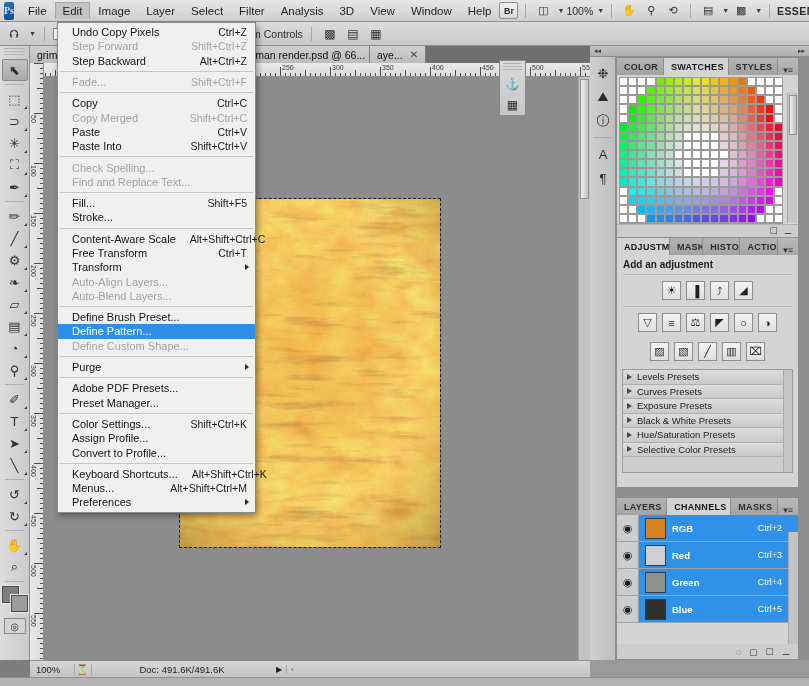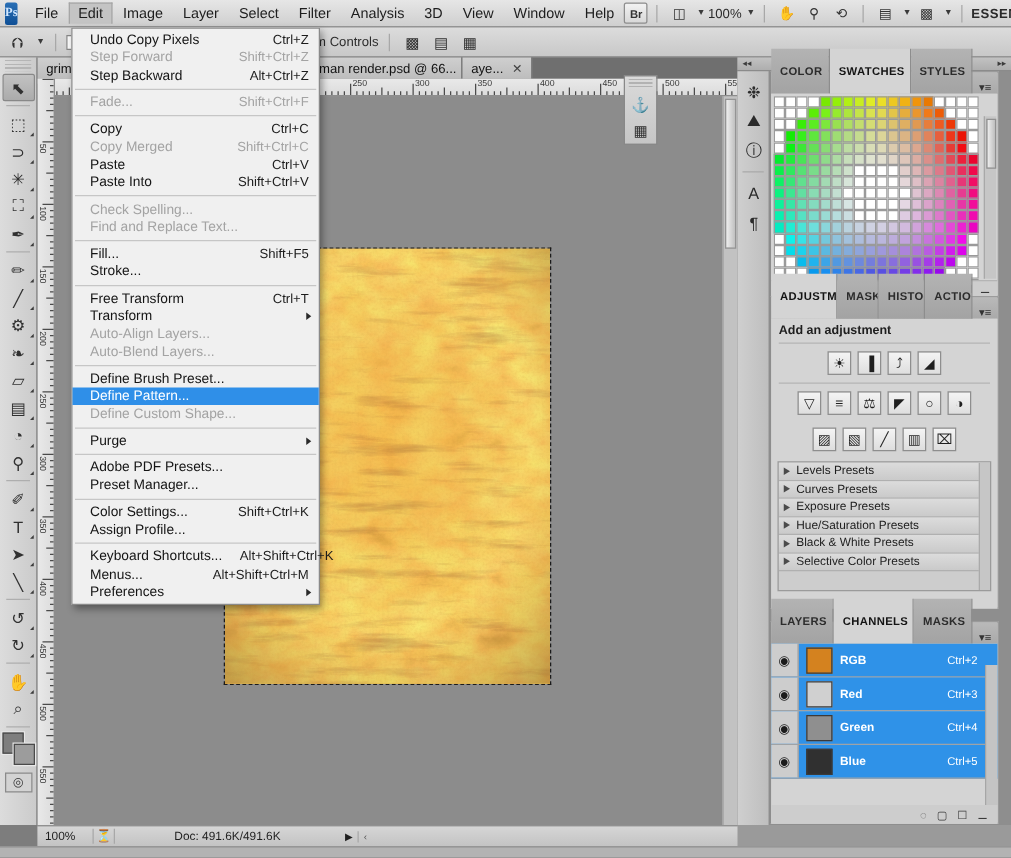--- a/index.html
+++ b/index.html
@@ -112,21 +112,21 @@
   .dock{position:absolute;top:46px;left:590px;width:219px;height:614px;background:#8e8e8e;}
   .dockbar{height:11px;background:linear-gradient(to bottom,#c2c2c2,#aeaeae);border-bottom:1px solid #8b8b8b;
      display:flex;align-items:center;justify-content:space-between;padding:0 4px;font-size:7px;color:#3c3c3c;}
   .iconrail{position:absolute;top:11px;left:0;width:26px;bottom:0;
      background:linear-gradient(to right,#cfcfcf,#bebebe);border-right:1px solid #8d8d8d;padding-top:4px;}
   .rail-i{width:26px;height:24px;display:flex;align-items:center;justify-content:center;font-size:13px;color:#2b2b2b;}
   .railsep{height:1px;background:#a9a9a9;margin:4px 4px;}
 
   .panel{position:absolute;left:26px;width:183px;background:#d4d4d4;border:1px solid #8d8d8d;}
   .ptabs{display:flex;height:17px;background:linear-gradient(to bottom,#b9b9b9,#a9a9a9);align-items:flex-end;}
-  .ptab{height:17px;padding:18px 7px;display:flex;align-items:center;font-size:9px;font-weight:bold;
+  .ptab{height:17px;padding:8px 7px;display:flex;align-items:center;font-size:9px;font-weight:bold;
      color:#2c2c2c;letter-spacing:.3px;background:linear-gradient(to bottom,#b3b3b3,#a3a3a3);
      border-right:1px solid #8d8d8d;white-space:nowrap;overflow:hidden;}
   .ptab.on{background:#d4d4d4;color:#141414;}
   .pmenu{margin-left:auto;padding:0 5px;font-size:9px;color:#333;display:flex;align-items:center;}
   .pbody{background:#d4d4d4;}
   .ptitle{font-size:10px;font-weight:bold;color:#1e1e1e;padding:4px 6px 3px 6px;}
   .hr{height:1px;background:#b4b4b4;margin:1px 6px;}
 
   .swgrid{display:grid;grid-template-columns:repeat(18,1fr);gap:0;padding:2px;background:#d4d4d4;}
   .sw{width:100%;aspect-ratio:1/1;border:1px solid #9a9a9a;}
@@ -644,20 +644,24 @@
         <div class="dsep"></div>
         <div class="ditem">
           <span class="lbl">Fill...</span>
           <span class="key">Shift+F5</span>
         </div>
         <div class="ditem">
           <span class="lbl">Stroke...</span>
         </div>
         <div class="dsep"></div>
         <div class="ditem">
+          <span class="lbl">Content-Aware Scale</span>
+          <span class="key">Alt+Shift+Ctrl+C</span>
+        </div>
+        <div class="ditem">
           <span class="lbl">Free Transform</span>
           <span class="key">Ctrl+T</span>
         </div>
         <div class="ditem">
           <span class="lbl">Transform</span>
           <span class="arrow"></span>
         </div>
         <div class="ditem dis">
           <span class="lbl">Auto-Align Layers...</span>
         </div>
@@ -686,20 +690,23 @@
         <div class="ditem">
           <span class="lbl">Preset Manager...</span>
         </div>
         <div class="dsep"></div>
         <div class="ditem">
           <span class="lbl">Color Settings...</span>
           <span class="key">Shift+Ctrl+K</span>
         </div>
         <div class="ditem">
           <span class="lbl">Assign Profile...</span>
+        </div>
+        <div class="ditem">
+          <span class="lbl">Convert to Profile...</span>
         </div>
         <div class="dsep"></div>
         <div class="ditem">
           <span class="lbl">Keyboard Shortcuts...</span>
           <span class="key">Alt+Shift+Ctrl+K</span>
         </div>
         <div class="ditem">
           <span class="lbl">Menus...</span>
           <span class="key">Alt+Shift+Ctrl+M</span>
         </div>
@@ -1093,25 +1100,25 @@
               <div class="presrow">
                 <span class="ar"></span>
                 <span>Curves Presets</span>
               </div>
               <div class="presrow">
                 <span class="ar"></span>
                 <span>Exposure Presets</span>
               </div>
               <div class="presrow">
                 <span class="ar"></span>
-                <span>Hue/Saturation Presets</span>
+                <span>Black &amp; White Presets</span>
               </div>
               <div class="presrow">
                 <span class="ar"></span>
-                <span>Black &amp; White Presets</span>
+                <span>Hue/Saturation Presets</span>
               </div>
               <div class="presrow">
                 <span class="ar"></span>
                 <span>Selective Color Presets</span>
               </div>
             </div>
           <div class="presbar"></div>
         </div>
       </div>
     </div>

